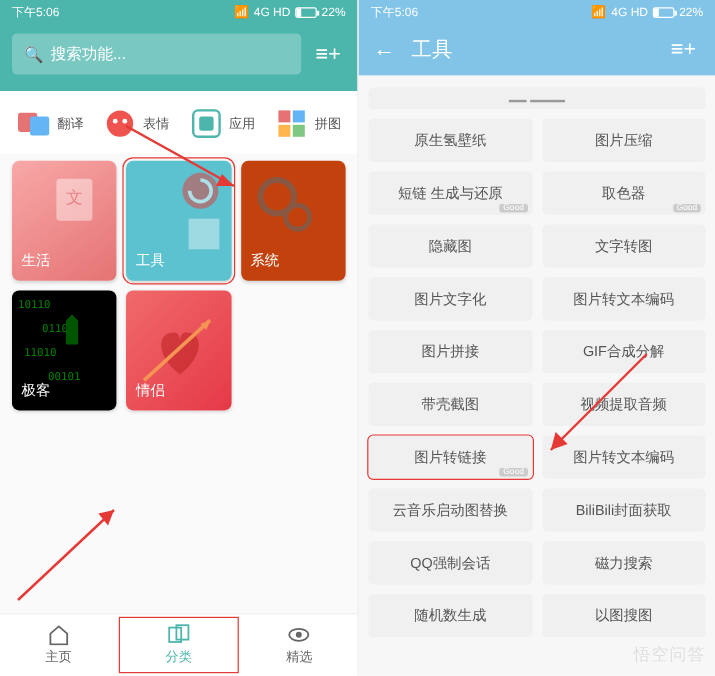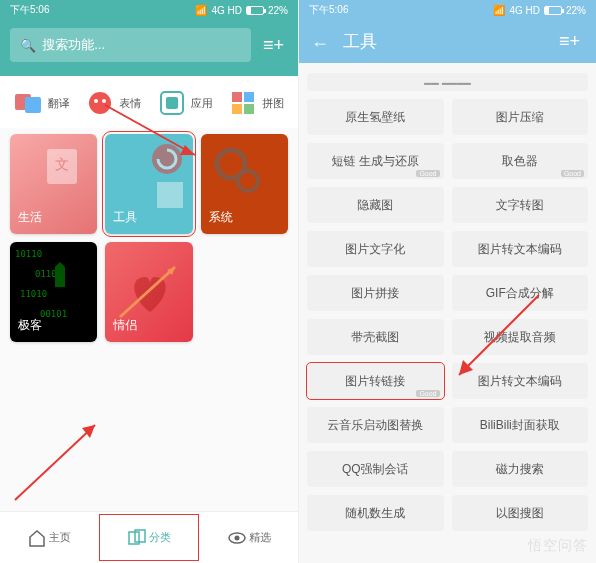--- a/index.html
+++ b/index.html
@@ -42,21 +42,21 @@
   .c-all { background:linear-gradient(135deg,#d4b8d8,#8b6ba8);}
   .c-life { background:linear-gradient(145deg,#f8a8a8,#e57373);}
   .c-tool { background:#5dc2d0;}
   .c-sys { background:#c2410c;}
   .c-geek { background:#000;}
   .c-love { background:linear-gradient(135deg,#f06a6a,#e53948);text-align:right;}
   .deco { position:absolute; opacity:0.5;}
 
   
   .bottom-nav { position:absolute; bottom:0; left:0; right:0; height:52px; background:#fff; border-top:1px solid #eee; display:flex;}
-  .nav-item { flex:1; display:flex; flex-direction:row; align-items:center; justify-content:center; font-size:11px; color:#666; gap:2px;}
+  .nav-item { flex:1; display:flex; flex-direction:column; align-items:center; justify-content:center; font-size:11px; color:#666; gap:2px;}
   .nav-item.active { color:#4db6ac;}
   .nav-item.boxed { border:1px solid #e53935; margin:2px;}
 
   
   .tool-list { padding:10px 8px; display:grid; grid-template-columns:1fr 1fr; gap:8px 8px; background:#f7f7f7; height:calc(100% - 50px); overflow:hidden; align-content:start;}
   .tool-item { background:#f0f0f0; border-radius:4px; height:36px; display:flex; align-items:center; justify-content:center; font-size:12px; color:#555; position:relative;}
   .tool-item.wide { grid-column:1/-1;}
   .tool-item.highlight { outline:1px solid #e53935;}
   .badge { position:absolute; right:4px; bottom:2px; font-size:7px; background:#ccc; color:#fff; padding:0 3px; border-radius:2px;}
   .tool-item.cut { height:18px; align-items:flex-end; color:#999;}

